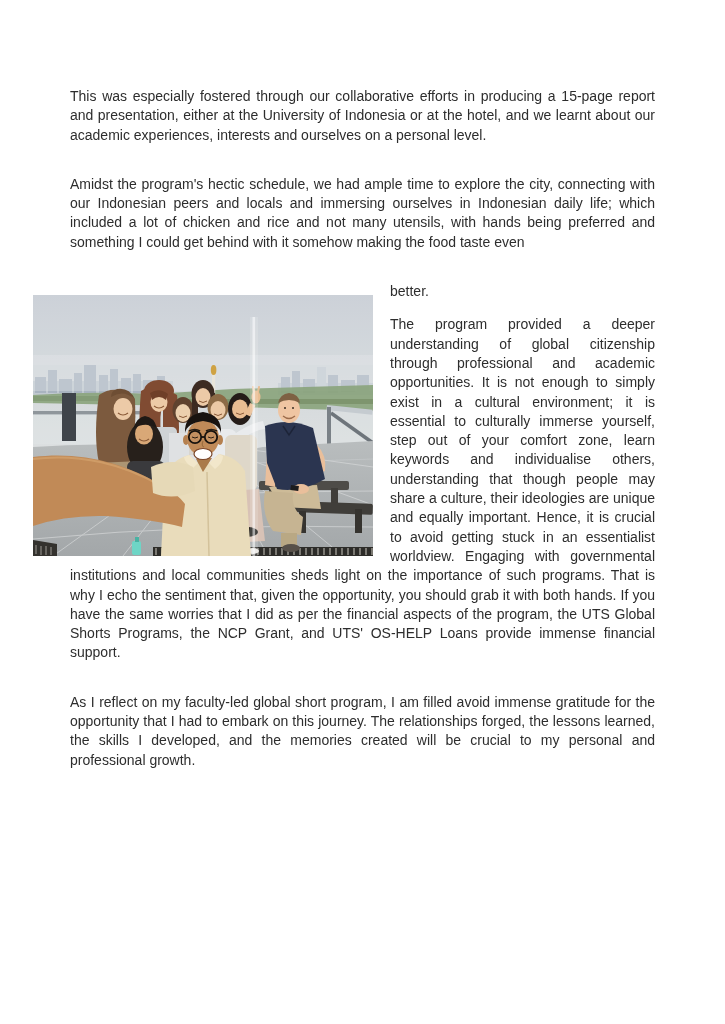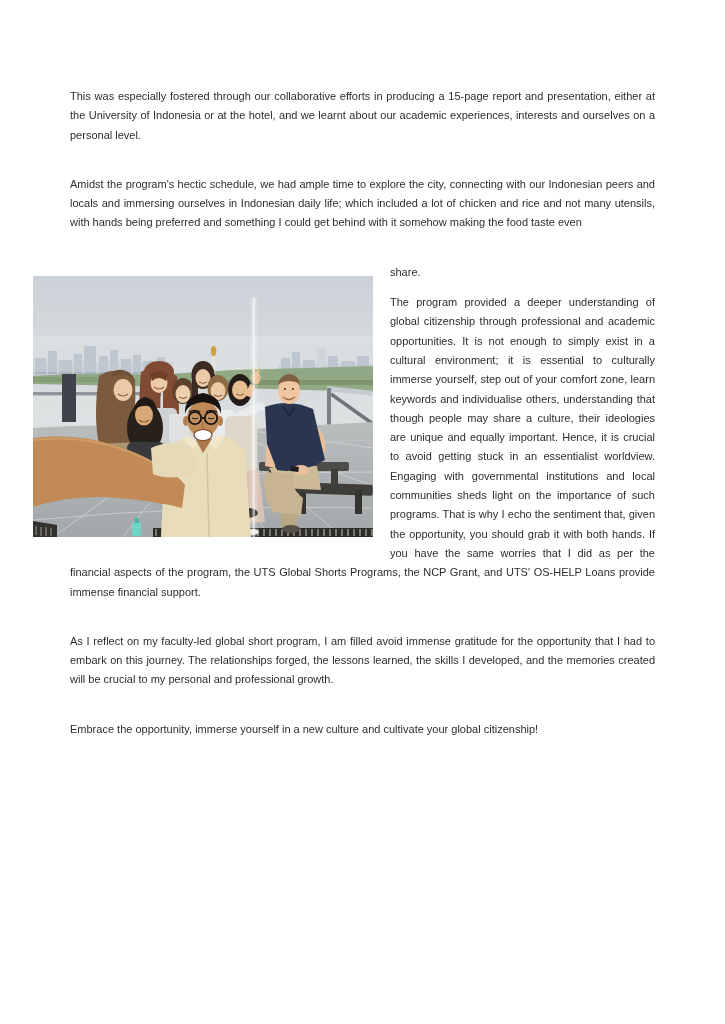--- a/index.html
+++ b/index.html
@@ -11,21 +11,21 @@
   }
   .page {
     position: relative;
     width: 725px; height: 1024px;
     background: #ffffff;
   }
   .content {
     position: absolute;
     left: 70px; top: 87px;
     width: 585px;
-    font-size: 11px;
+    font-size: 14px;
     line-height: 19.3px;
     color: #2d2d2d;
     text-align: justify;
   }
   .para { margin: 0 0 30px 0; }
   .photo-figure {
     float: left;
     width: 340px; height: 261px;
     margin: 13px 17px 10px -37px;
     padding: 0;
@@ -253,23 +253,22 @@
           </g>
 
           <g>
             <rect x="217" y="22" width="8" height="239" fill="#ffffff" opacity="0.15"></rect>
             <rect x="219.5" y="22" width="2.6" height="239" fill="#ffffff" opacity="0.55"></rect>
           </g>
 
           <rect x="0" y="0" width="340" height="70" fill="#ffffff" opacity="0.08"></rect>
         </svg>
       </figure>
-      <span>share.</span>
+      <span>better.</span>
     <p></p>
 
     <p class="para">The program provided a deeper understanding of global citizenship through professional and academic opportunities. It is not enough to simply exist in a cultural environment; it is essential to culturally immerse yourself, step out of your comfort zone, learn keywords and individualise others, understanding that though people may share a culture, their ideologies are unique and equally important. Hence, it is crucial to avoid getting stuck in an essentialist worldview. Engaging with governmental institutions and local communities sheds light on the importance of such programs. That is why I echo the sentiment that, given the opportunity, you should grab it with both hands. If you have the same worries that I did as per the financial aspects of the program, the UTS Global Shorts Programs, the NCP Grant, and UTS' OS-HELP Loans provide immense financial support.</p>
 
     <p class="para">As I reflect on my faculty-led global short program, I am filled avoid immense gratitude for the opportunity that I had to embark on this journey. The relationships forged, the lessons learned, the skills I developed, and the memories created will be crucial to my personal and professional growth.</p>
 
-    <p class="para">Embrace the opportunity, immerse yourself in a new culture and cultivate your global citizenship!</p>
 
   </div>
 </div>
 
 </body></html>

